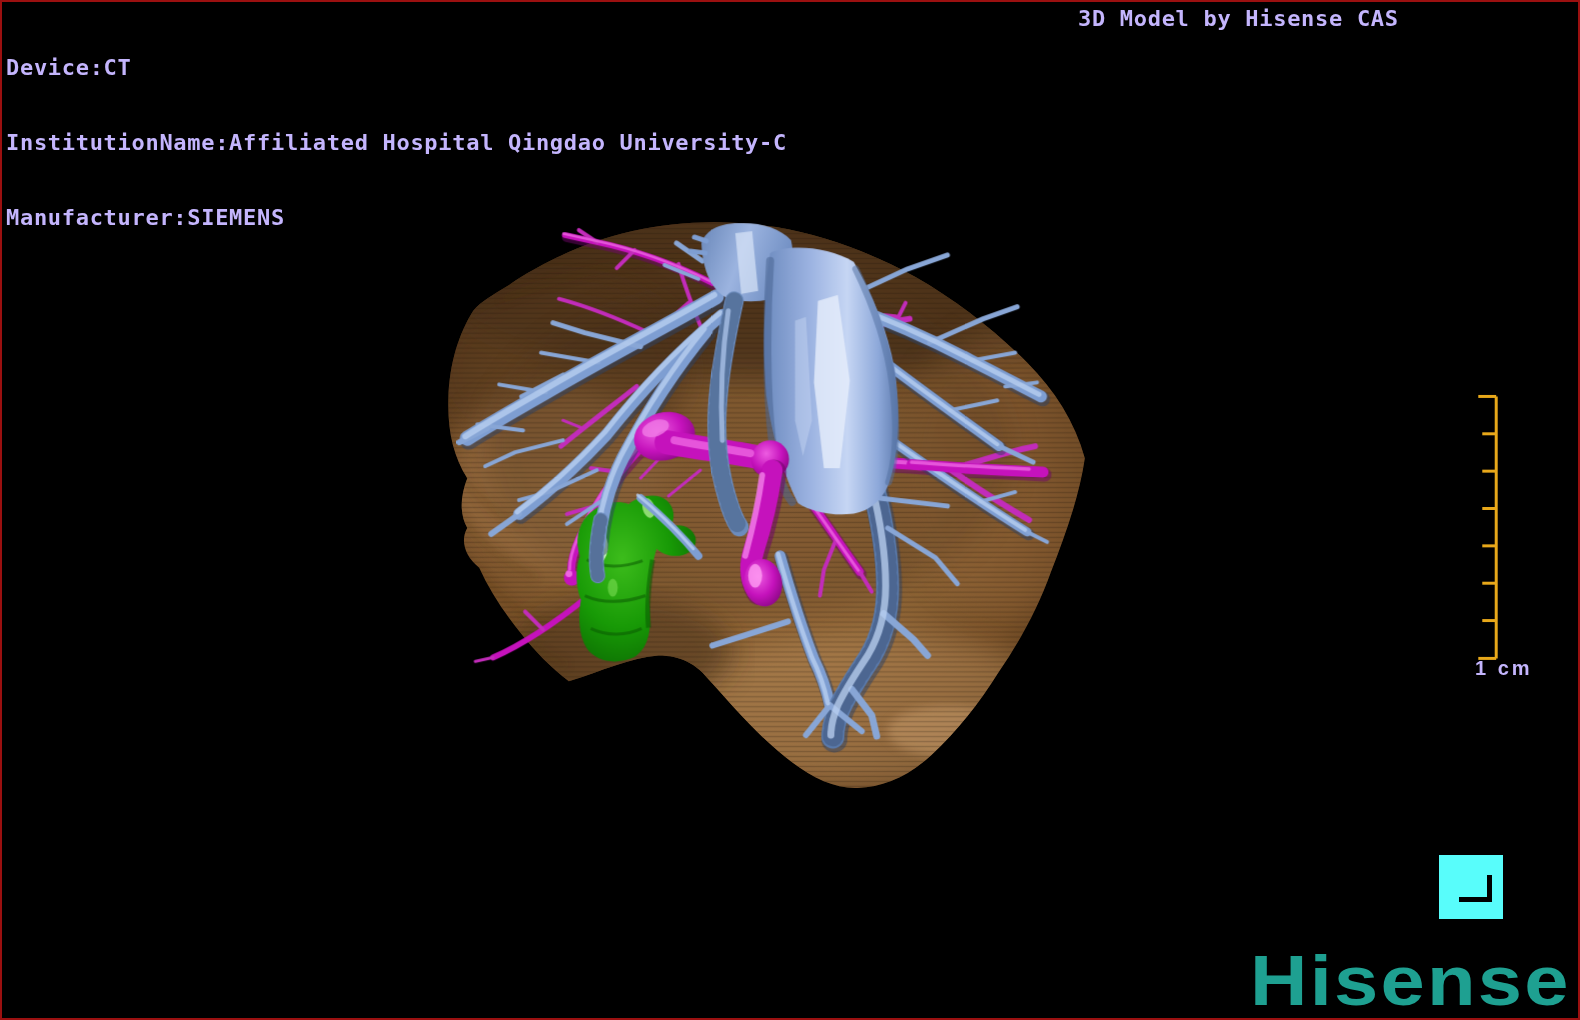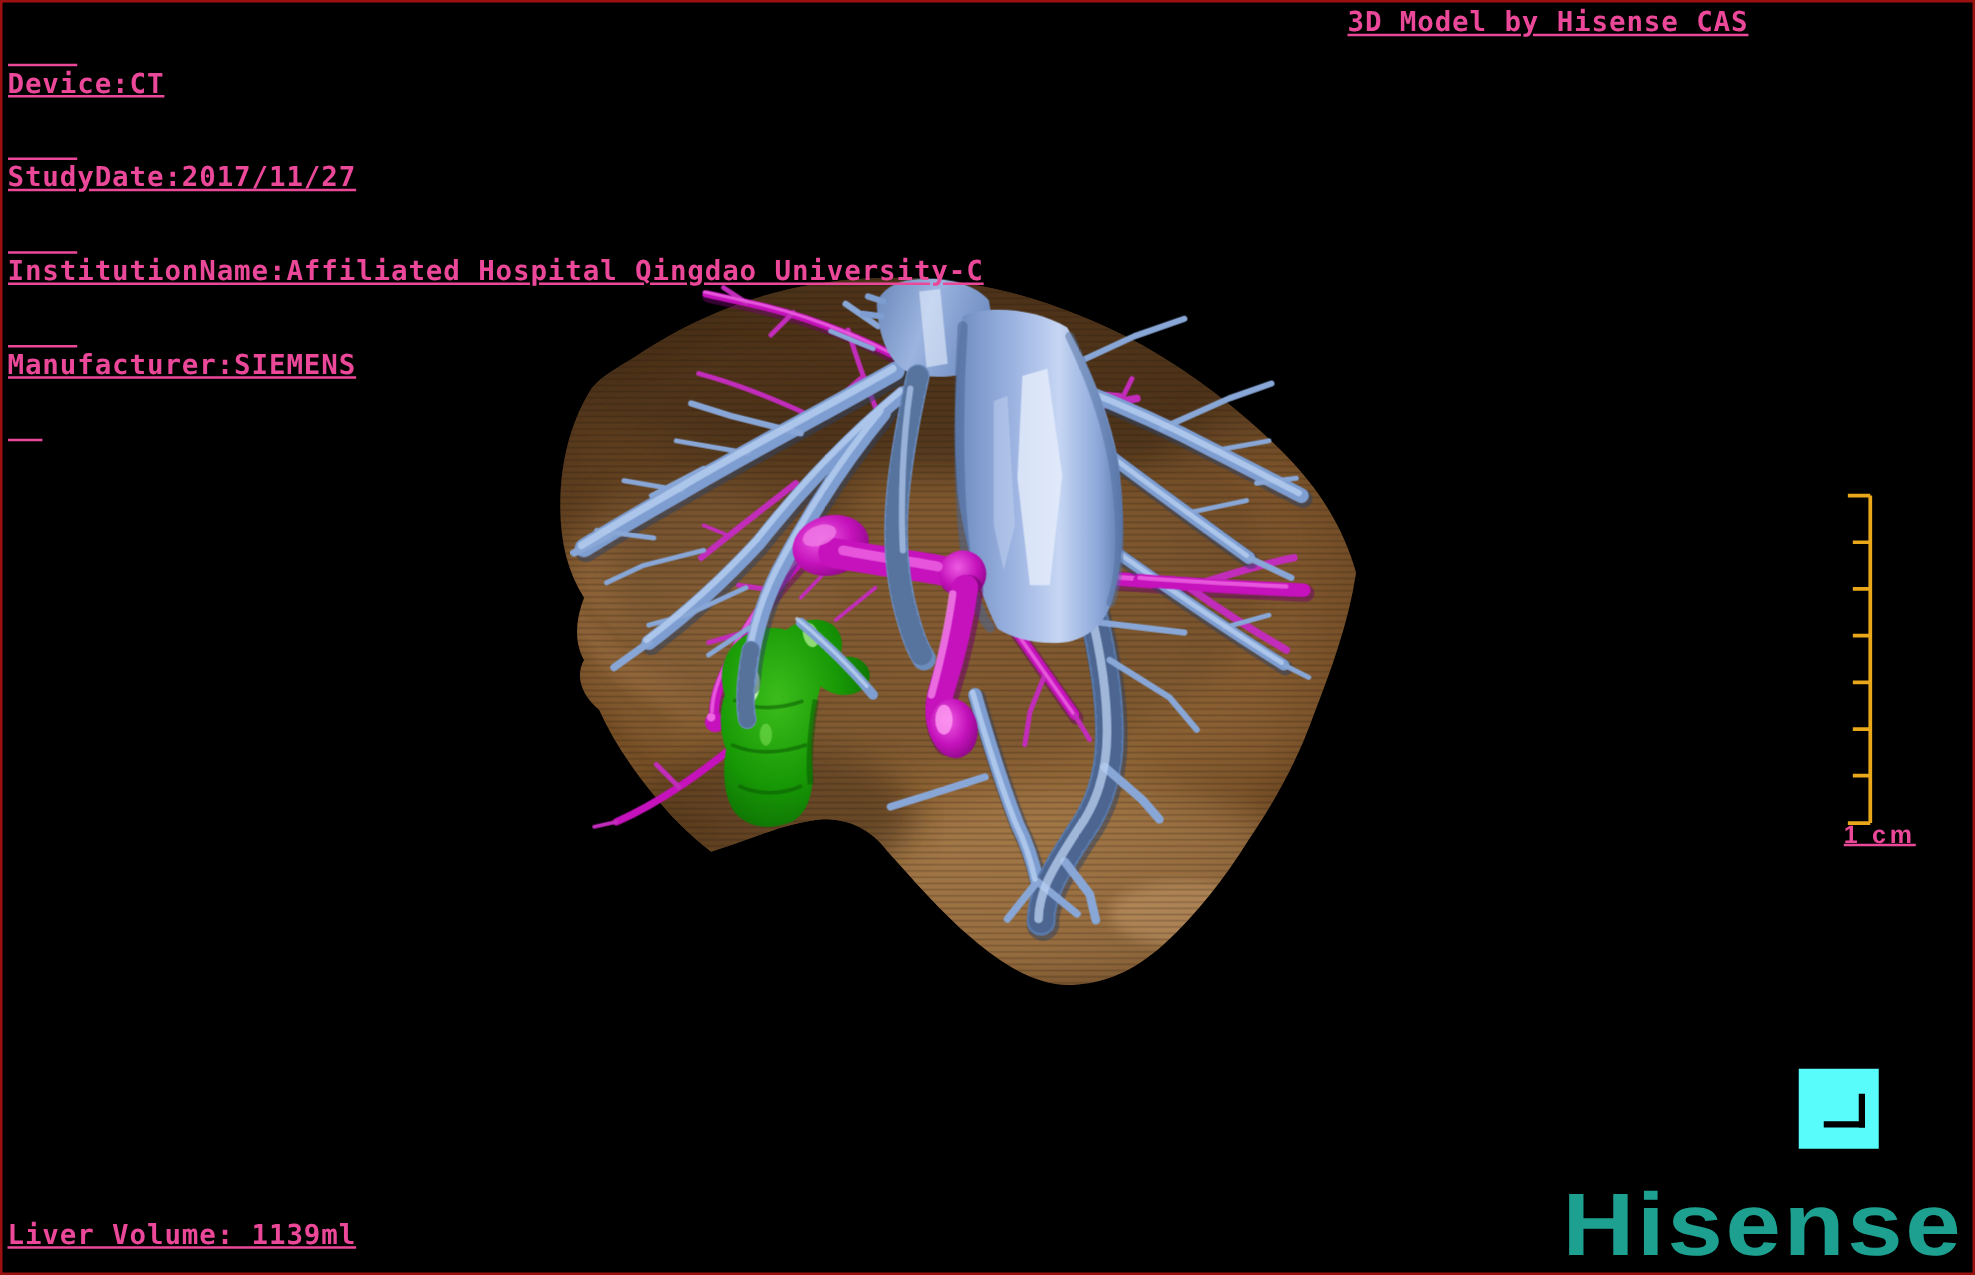--- a/index.html
+++ b/index.html
@@ -2,21 +2,21 @@
 <html><head>
 <meta charset="utf-8">
 <style>
   html,body{margin:0;padding:0;background:#111;}
   #screen{
     position:relative;width:1580px;height:1020px;box-sizing:border-box;
     background:#000;border:2px solid #9b1010;overflow:hidden;
     font-family:"DejaVu Sans Mono","Liberation Mono",monospace;
   }
   #scene{position:absolute;left:0;top:0;width:100%;height:100%;}
-  .gold{color:#ec4899;text-decoration:underline;}
+  .gold{color:#c4b5fd;}
   #patient-info{
     position:absolute;left:4px;top:3px;font-size:22px;font-weight:bold;
     line-height:25px;letter-spacing:0.7px;white-space:pre;z-index:5;
   }
   #watermark{
     position:absolute;left:1076px;top:4px;font-size:22px;font-weight:bold;
     letter-spacing:0.7px;white-space:pre;z-index:5;
   }
   #liver-volume{
     position:absolute;left:4px;top:974px;font-size:22px;font-weight:bold;
@@ -313,28 +313,26 @@
       <line x1="1485" y1="471" x2="1499" y2="471"></line>
       <line x1="1485" y1="508.5" x2="1499" y2="508.5"></line>
       <line x1="1485" y1="546" x2="1499" y2="546"></line>
       <line x1="1485" y1="583.5" x2="1499" y2="583.5"></line>
       <line x1="1485" y1="621" x2="1499" y2="621"></line>
     </g>
   </svg>
 
   <div id="patient-info" class="gold">
     <div>Device:CT</div>
-    <div>StudyDate:2017/11/27</div>
     <div>InstitutionName:Affiliated Hospital Qingdao University-C</div>
     <div>Manufacturer:SIEMENS</div>
   </div>
 
   <div id="watermark" class="gold">3D Model by Hisense CAS</div>
 
-  <div id="liver-volume" class="gold">Liver Volume: 1139ml</div>
 
   <div id="scale-label" class="gold">1 cm</div>
 
   <button id="orientation-btn">
     <span class="v"></span>
     <span class="h"></span>
   </button>
 
   <div id="brand-logo">Hisense</div>
 </div>

